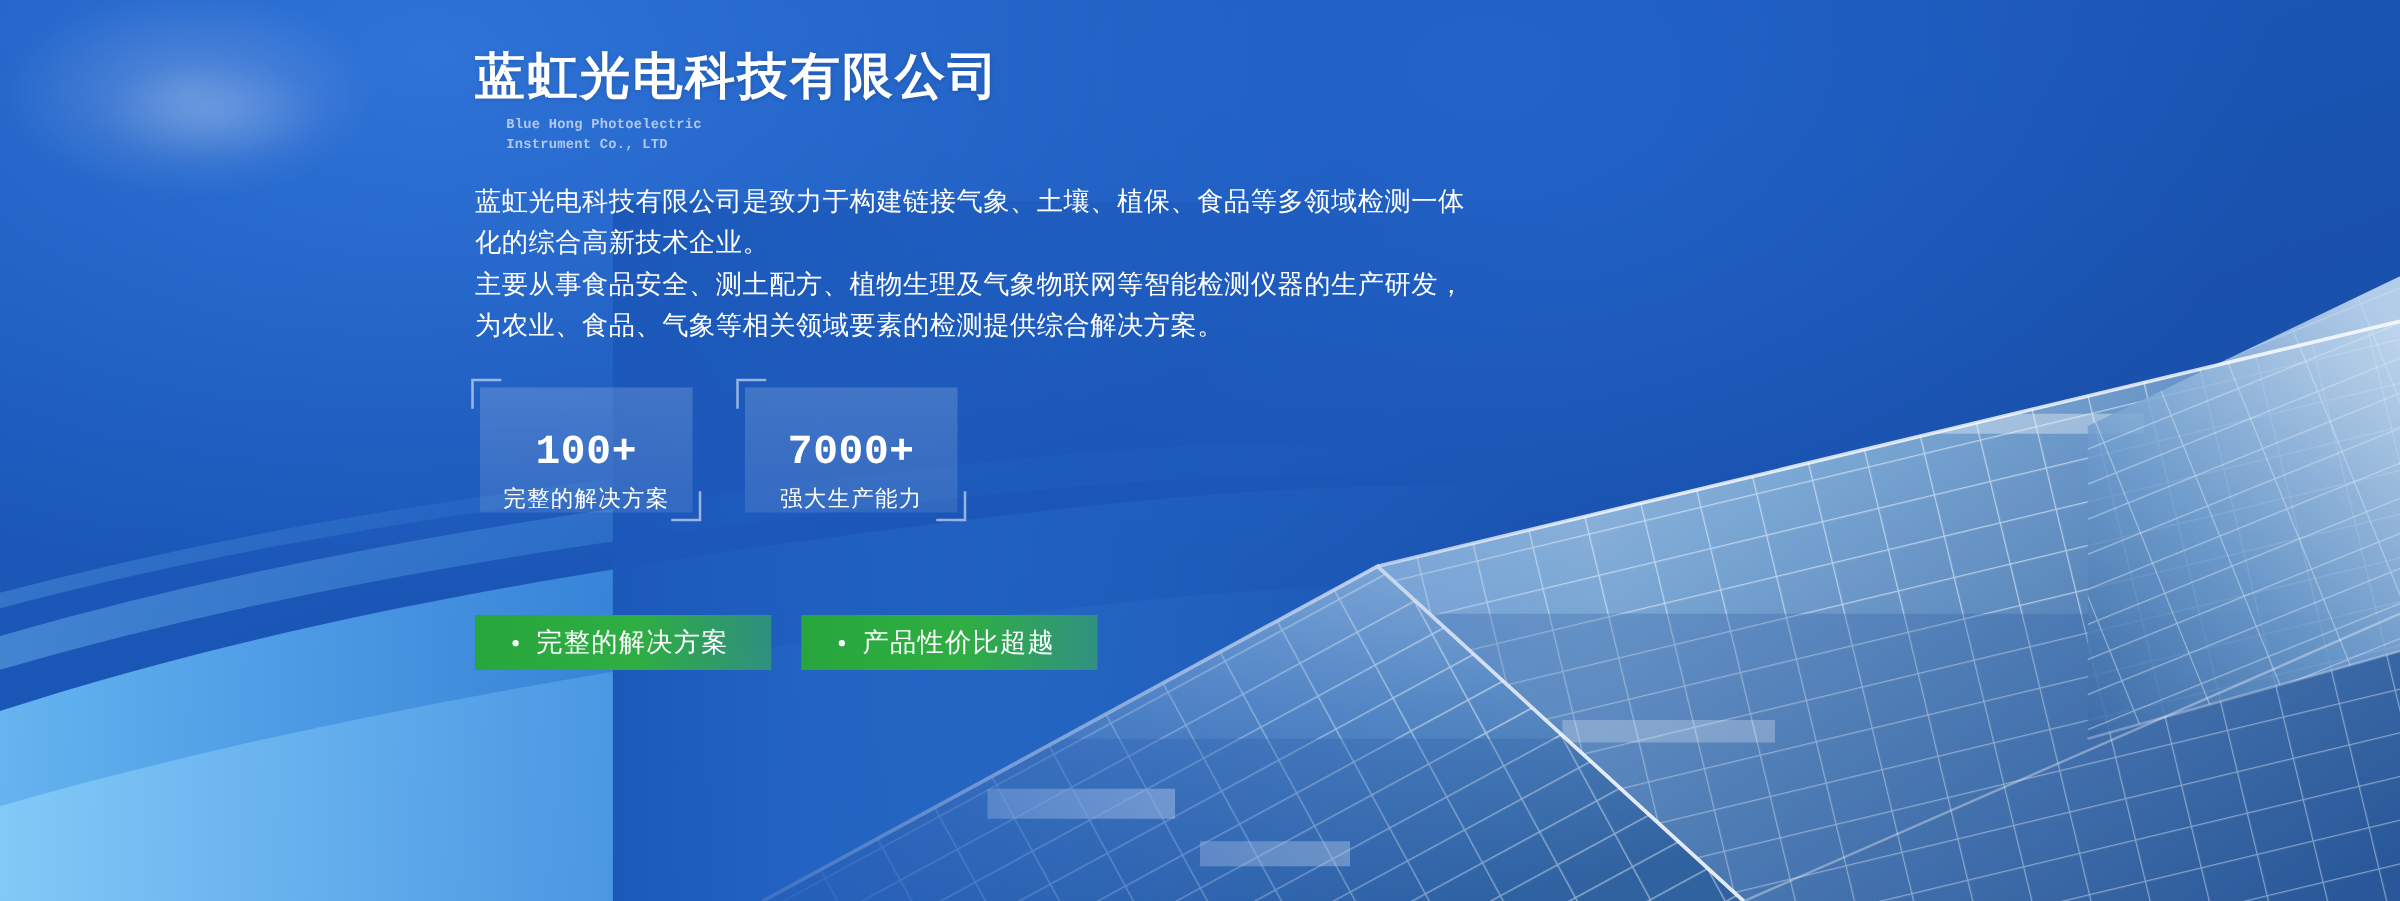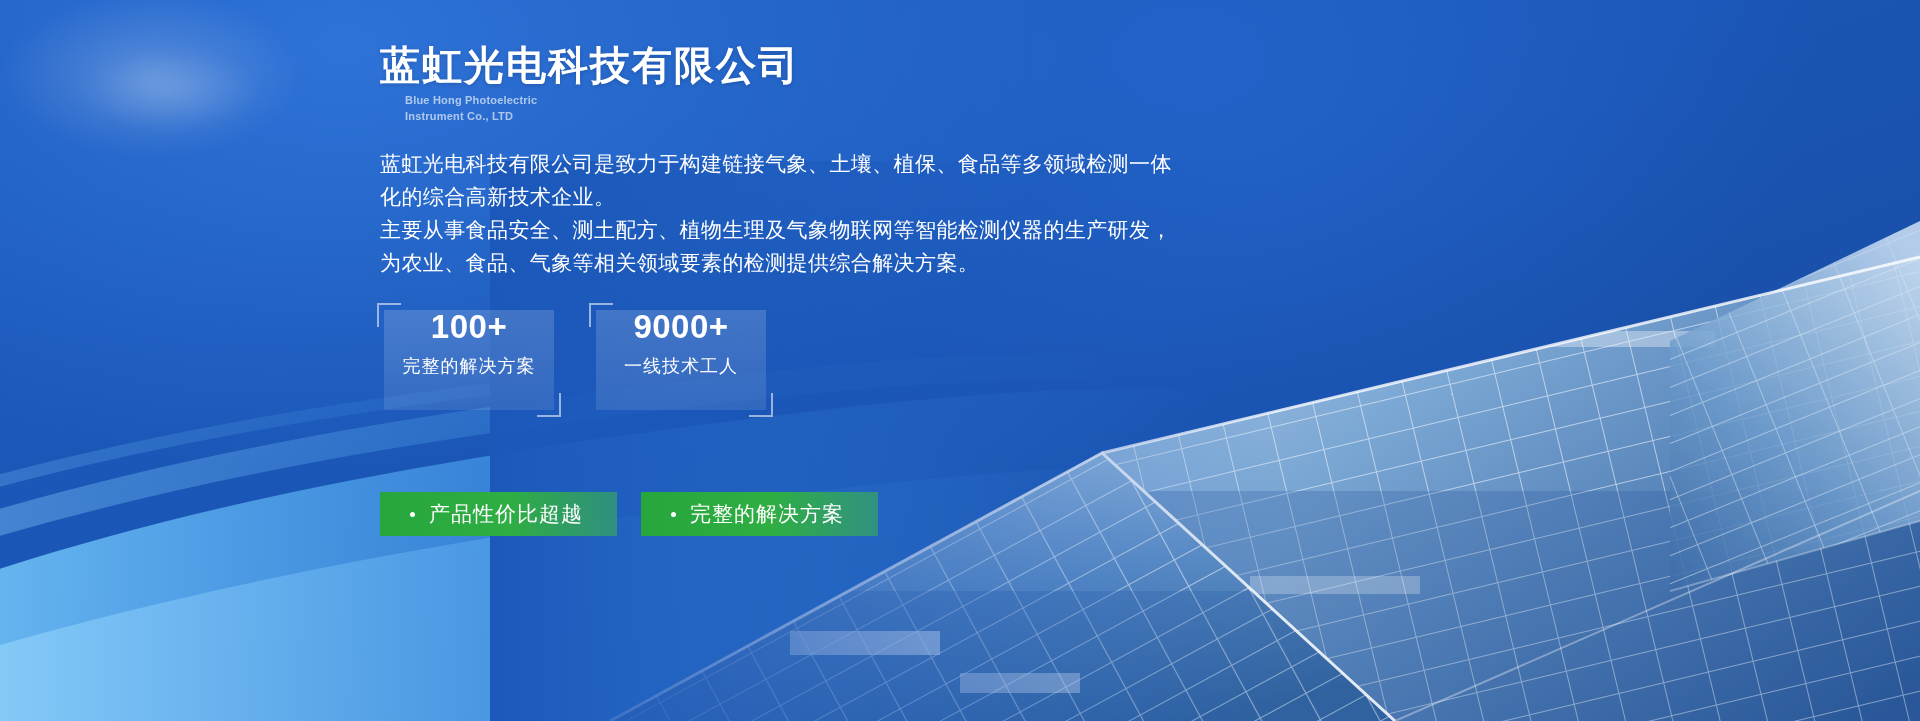--- a/index.html
+++ b/index.html
@@ -10,20 +10,21 @@
   body {
     font-family: "Liberation Sans", "DejaVu Sans", sans-serif;
   }
 
   .stage {
     position: relative;
     width: 1920px;
     height: 721px;
     overflow: hidden;
     background: #1c5bbf;
+    font-family: Liberation Mono, monospace;
   }
 
   
   .bg-base {
     position: absolute;
     inset: 0;
     background:
       radial-gradient(1200px 700px at 18% 6%, #2f73d8 0%, rgba(47,115,216,0) 62%),
       radial-gradient(900px 600px at 62% 8%, #2363c9 0%, rgba(35,99,201,0) 70%),
       linear-gradient(160deg, #1b5bbe 0%, #1a56b6 42%, #17499c 100%);
@@ -111,21 +112,21 @@
     gap: 42px;
   }
   .stat {
     position: relative;
     width: 170px;
     height: 100px;
     background: linear-gradient(180deg, rgba(255,255,255,0.17), rgba(255,255,255,0.10));
     display: flex;
     flex-direction: column;
     align-items: center;
-    justify-content: flex-start;
+    justify-content: flex-end;
   }
   .stat .corner-tl,
   .stat .corner-br {
     position: absolute;
     width: 22px; height: 22px;
     border-color: rgba(255,255,255,0.55);
     border-style: solid;
   }
   .stat .corner-tl {
     left: -7px; top: -7px;
@@ -322,34 +323,34 @@
       <div class="stat">
         <span class="corner-tl"></span>
         <span class="corner-br"></span>
         <div class="stat-value">100+</div>
         <div class="stat-label">完整的解决方案</div>
       </div>
 
       <div class="stat">
         <span class="corner-tl"></span>
         <span class="corner-br"></span>
-        <div class="stat-value">9000+</div>
-        <div class="stat-label">一线技术工人</div>
+        <div class="stat-value">7000+</div>
+        <div class="stat-label">强大生产能力</div>
       </div>
 
     </div>
 
     <div class="pills">
+
+      <div class="pill">
+        <span class="dot"></span>
+        <span>完整的解决方案</span>
+      </div>
 
       <div class="pill">
         <span class="dot"></span>
         <span>产品性价比超越</span>
       </div>
 
-      <div class="pill">
-        <span class="dot"></span>
-        <span>完整的解决方案</span>
-      </div>
-
     </div>
 
   </div>
 </div>
 
 </body></html>

